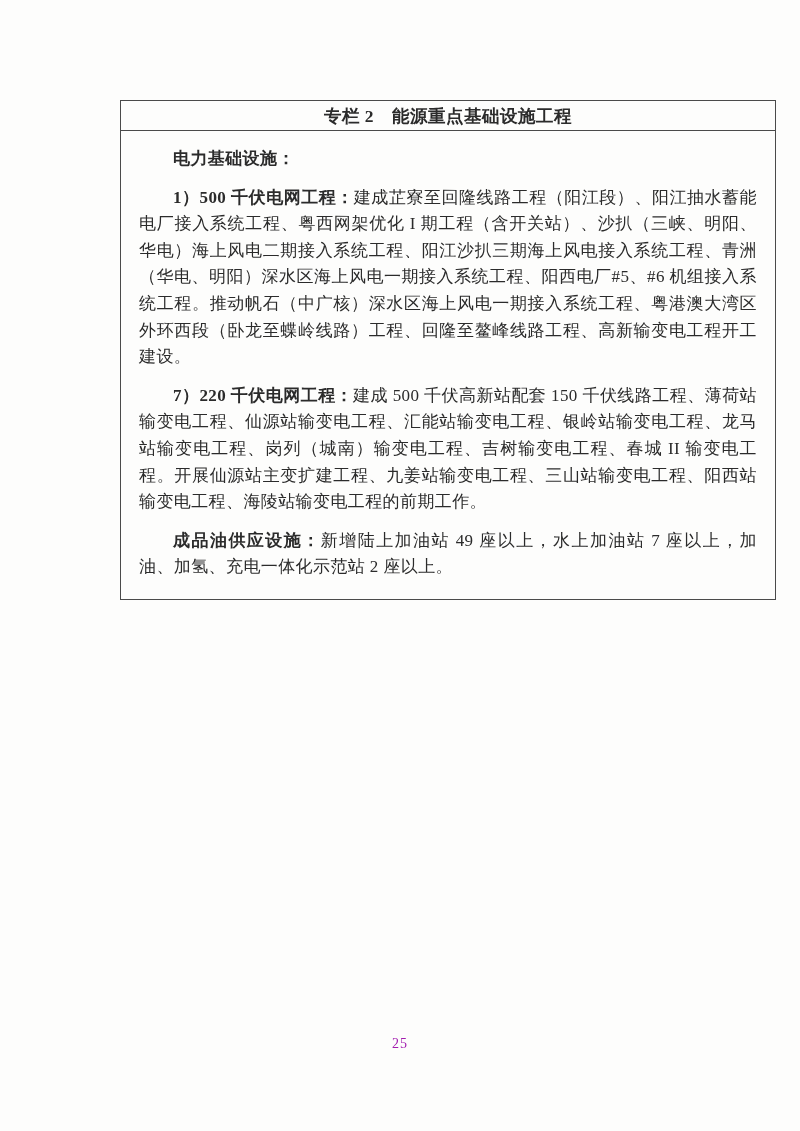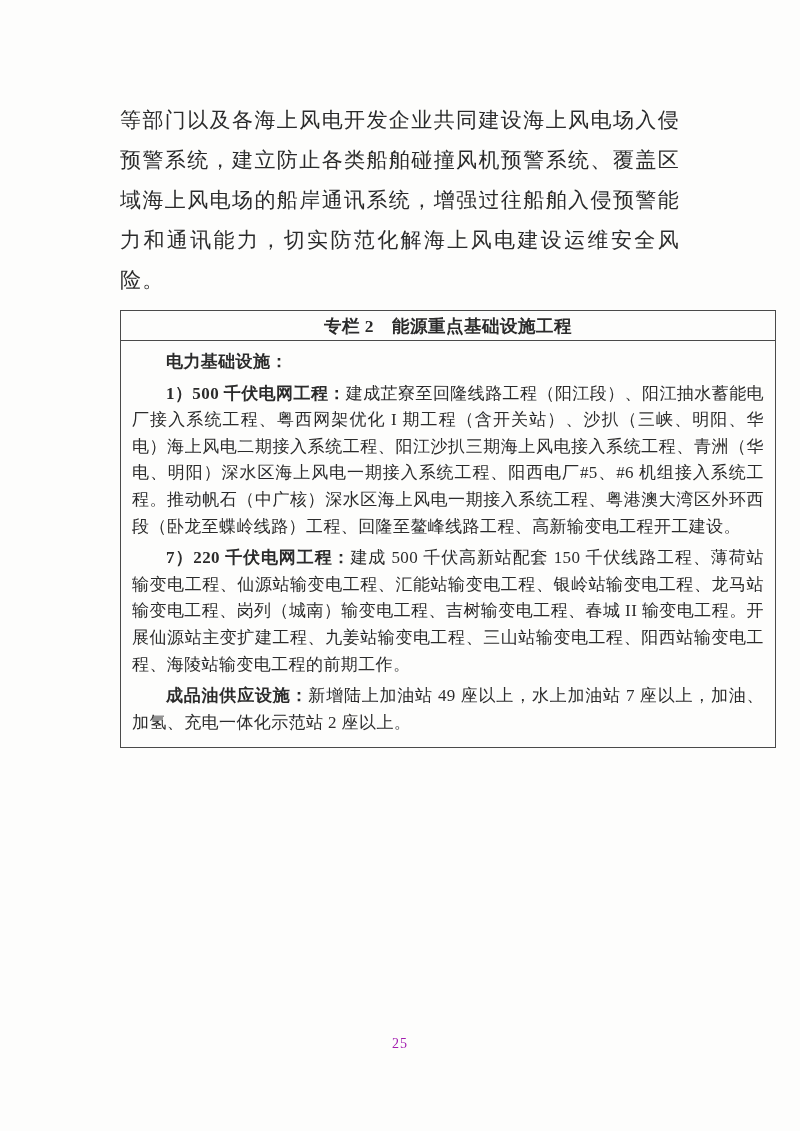--- a/index.html
+++ b/index.html
@@ -45,21 +45,21 @@
   }
   .box-body {
     padding: 3px 6px 6px 6px;
     font-size: 17px;
     line-height: 26.6px;
     letter-spacing: 0.4px;
     text-align: justify;
     text-justify: inter-ideograph;
   }
   .box-body p {
-    margin: 5px;
+    margin: 12px;
     text-indent: 2em;
   }
   .box-body .lead {
     font-weight: bold;
   }
   .page-number {
     position: absolute;
     left: 0;
     right: 0;
     top: 1036px;
@@ -67,21 +67,20 @@
     font-size: 14px;
     color: #a21caf;
     letter-spacing: 1px;
   }
 </style>
 </head>
 <body>
 
 <div class="page-content">
 
-  <p class="intro">等部门以及各海上风电开发企业共同建设海上风电场入侵预警系统，建立防止各类船舶碰撞风机预警系统、覆盖区域海上风电场的船岸通讯系统，增强过往船舶入侵预警能力和通讯能力，切实防范化解海上风电建设运维安全风险。</p>
 
   <div class="feature-box">
     <div class="box-title">专栏 2　能源重点基础设施工程</div>
 
     <div class="box-body">
 
       <p><span class="lead">电力基础设施：</span><span></span></p>
 
       <p><span class="lead">1）500 千伏电网工程：</span><span>建成芷寮至回隆线路工程（阳江段）、阳江抽水蓄能电厂接入系统工程、粤西网架优化 I 期工程（含开关站）、沙扒（三峡、明阳、华电）海上风电二期接入系统工程、阳江沙扒三期海上风电接入系统工程、青洲（华电、明阳）深水区海上风电一期接入系统工程、阳西电厂#5、#6 机组接入系统工程。推动帆石（中广核）深水区海上风电一期接入系统工程、粤港澳大湾区外环西段（卧龙至蝶岭线路）工程、回隆至鳌峰线路工程、高新输变电工程开工建设。</span></p>
 

